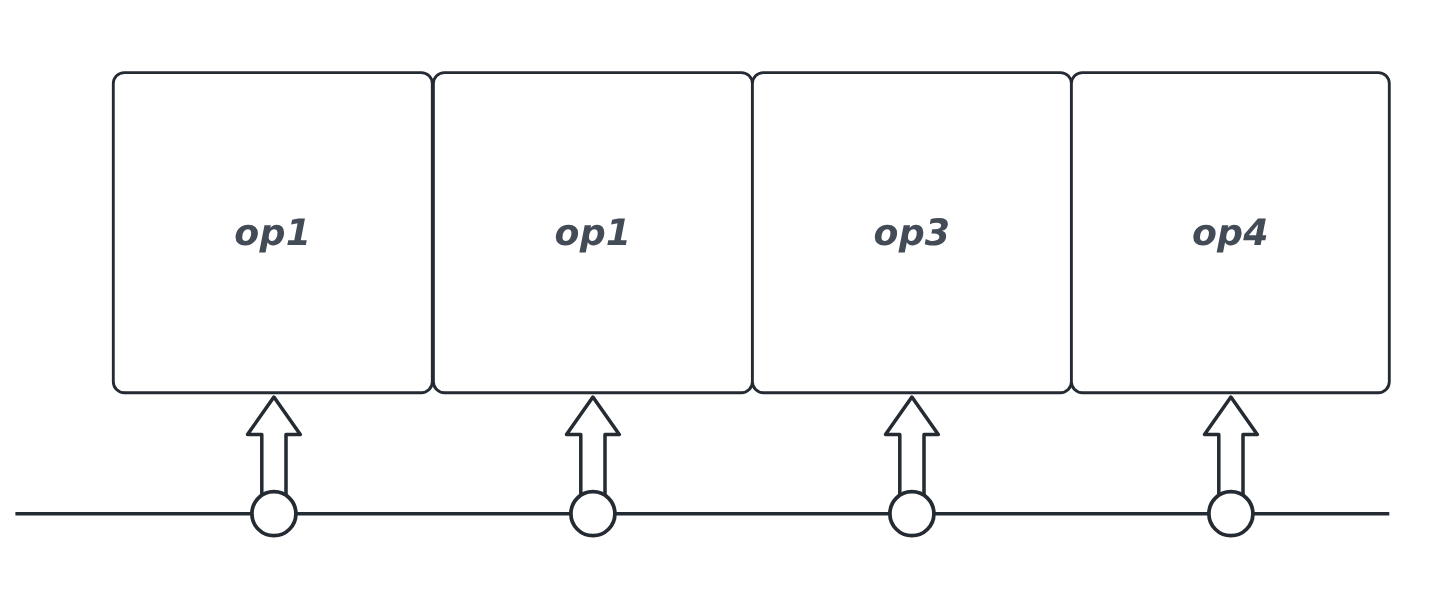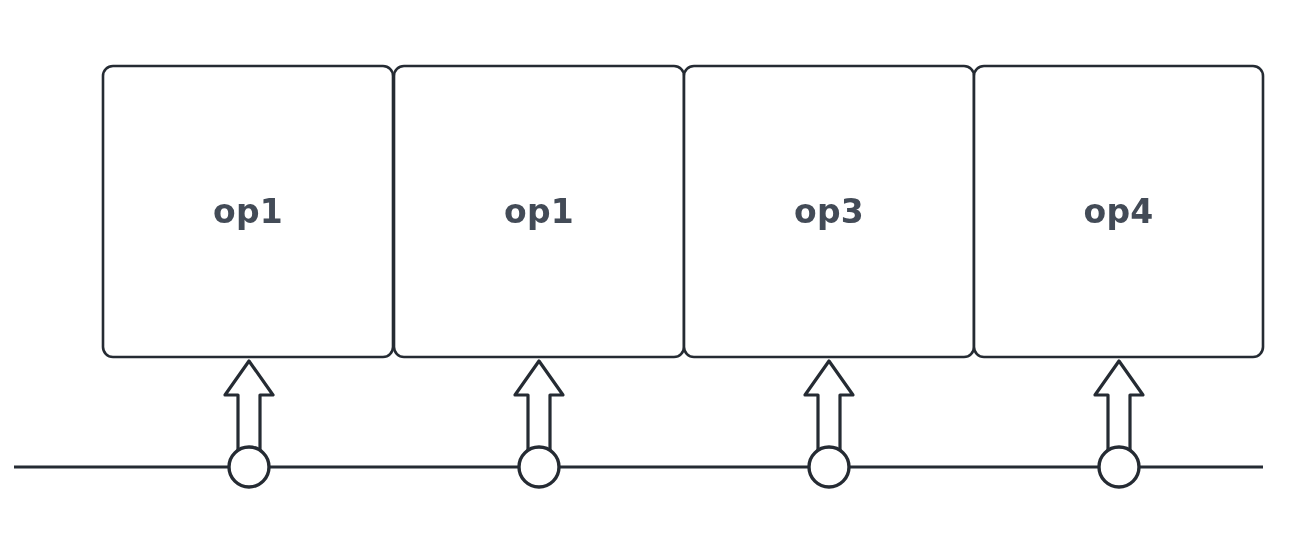--- a/index.html
+++ b/index.html
@@ -12,20 +12,21 @@
     width: 1311px;
     height: 537px;
     font-family: "DejaVu Sans", "Liberation Sans", sans-serif;
     overflow: hidden;
     position: relative;
   }
   #diagram-root {
     position: relative;
     width: 1311px;
     height: 406px;
+    font-style: italic;
   }
   svg#diagram-canvas {
     position: absolute;
     top: 0;
     left: 0;
     width: 1311px;
     height: 537px;
     display: block;
   }
   .op-box-rect {

